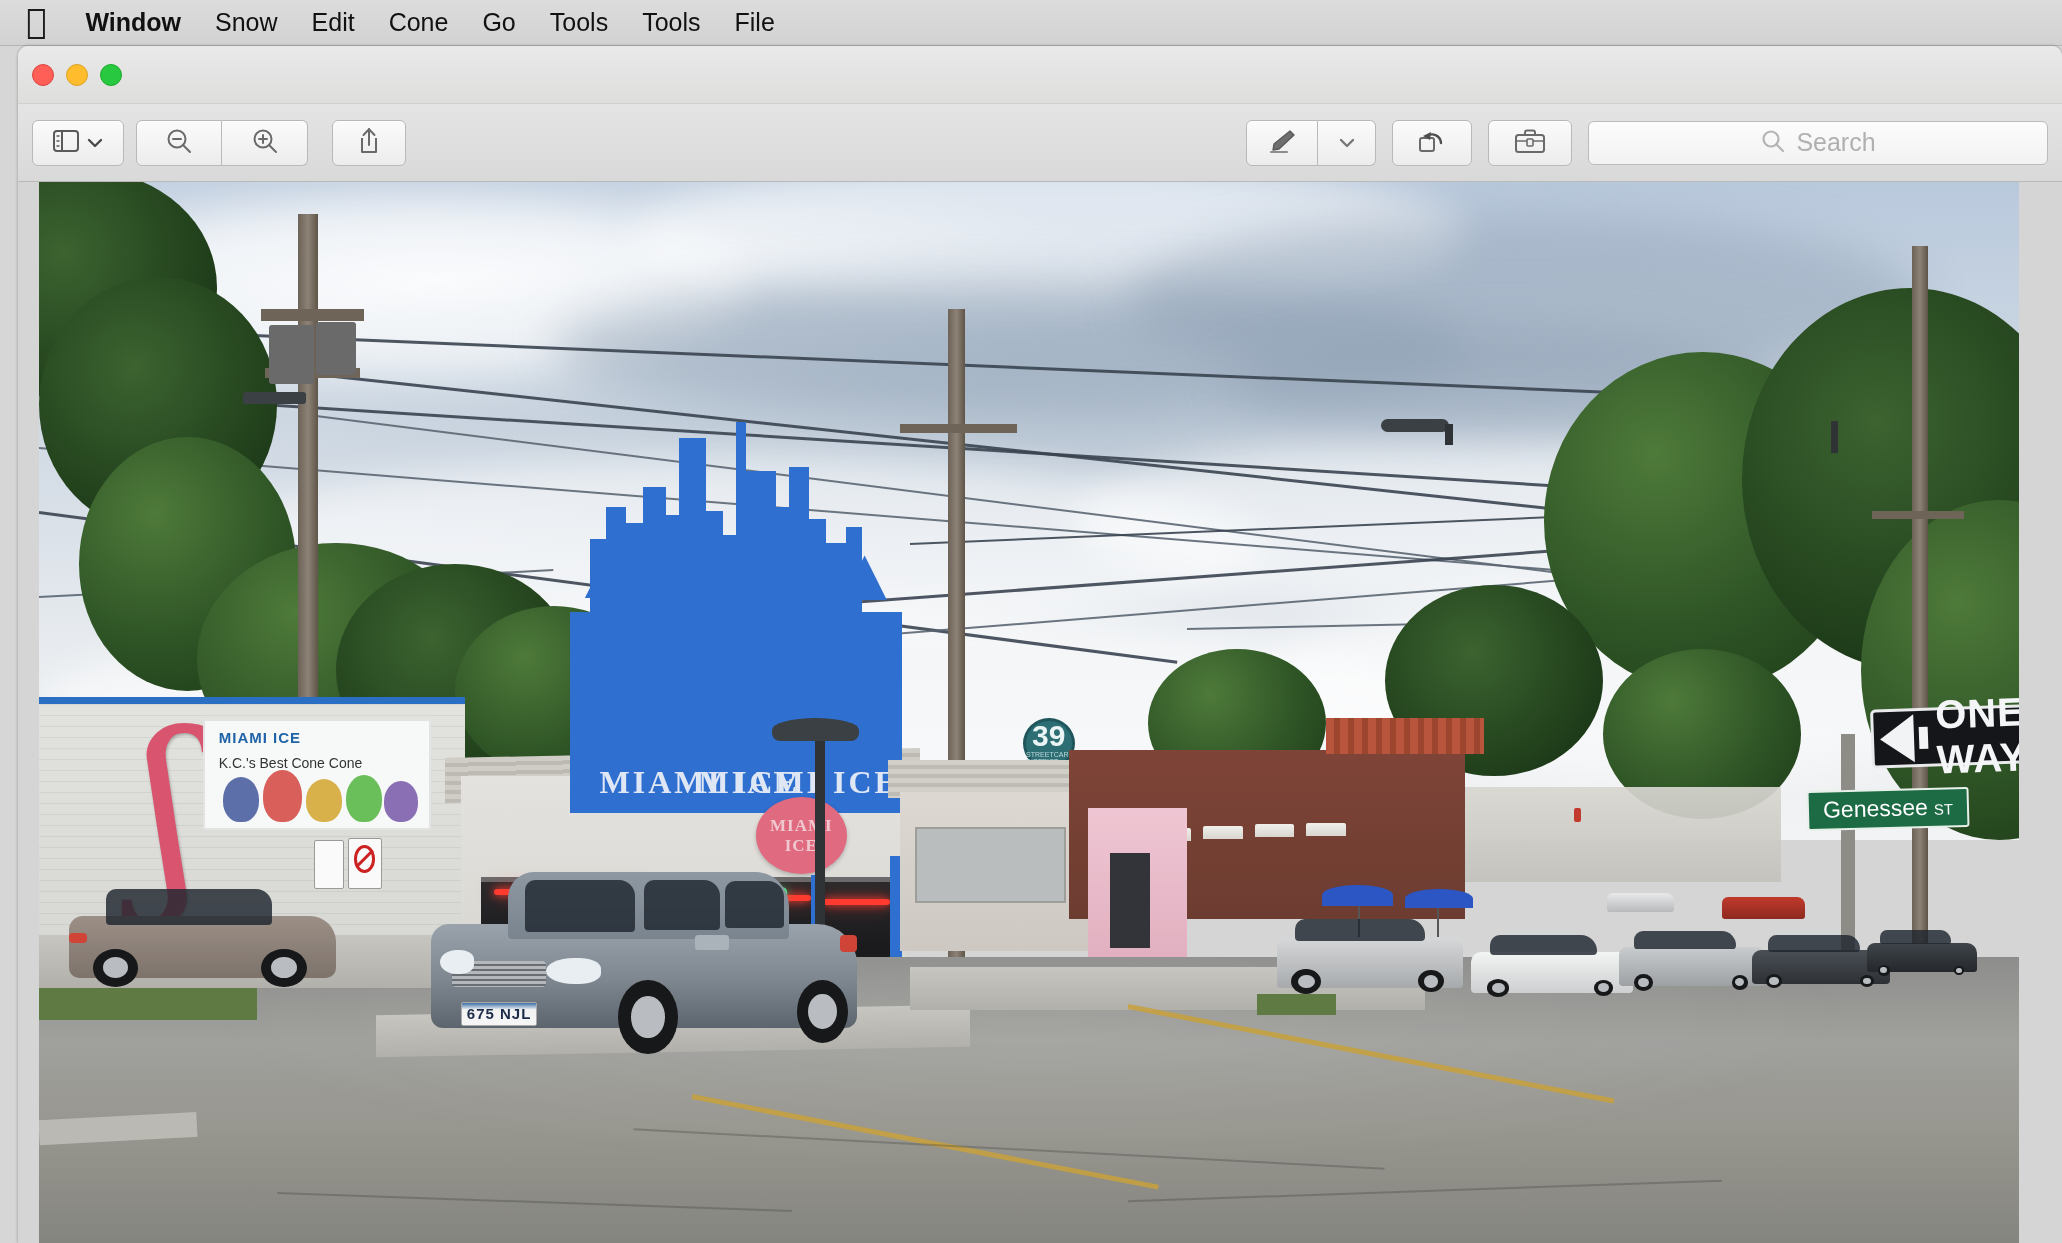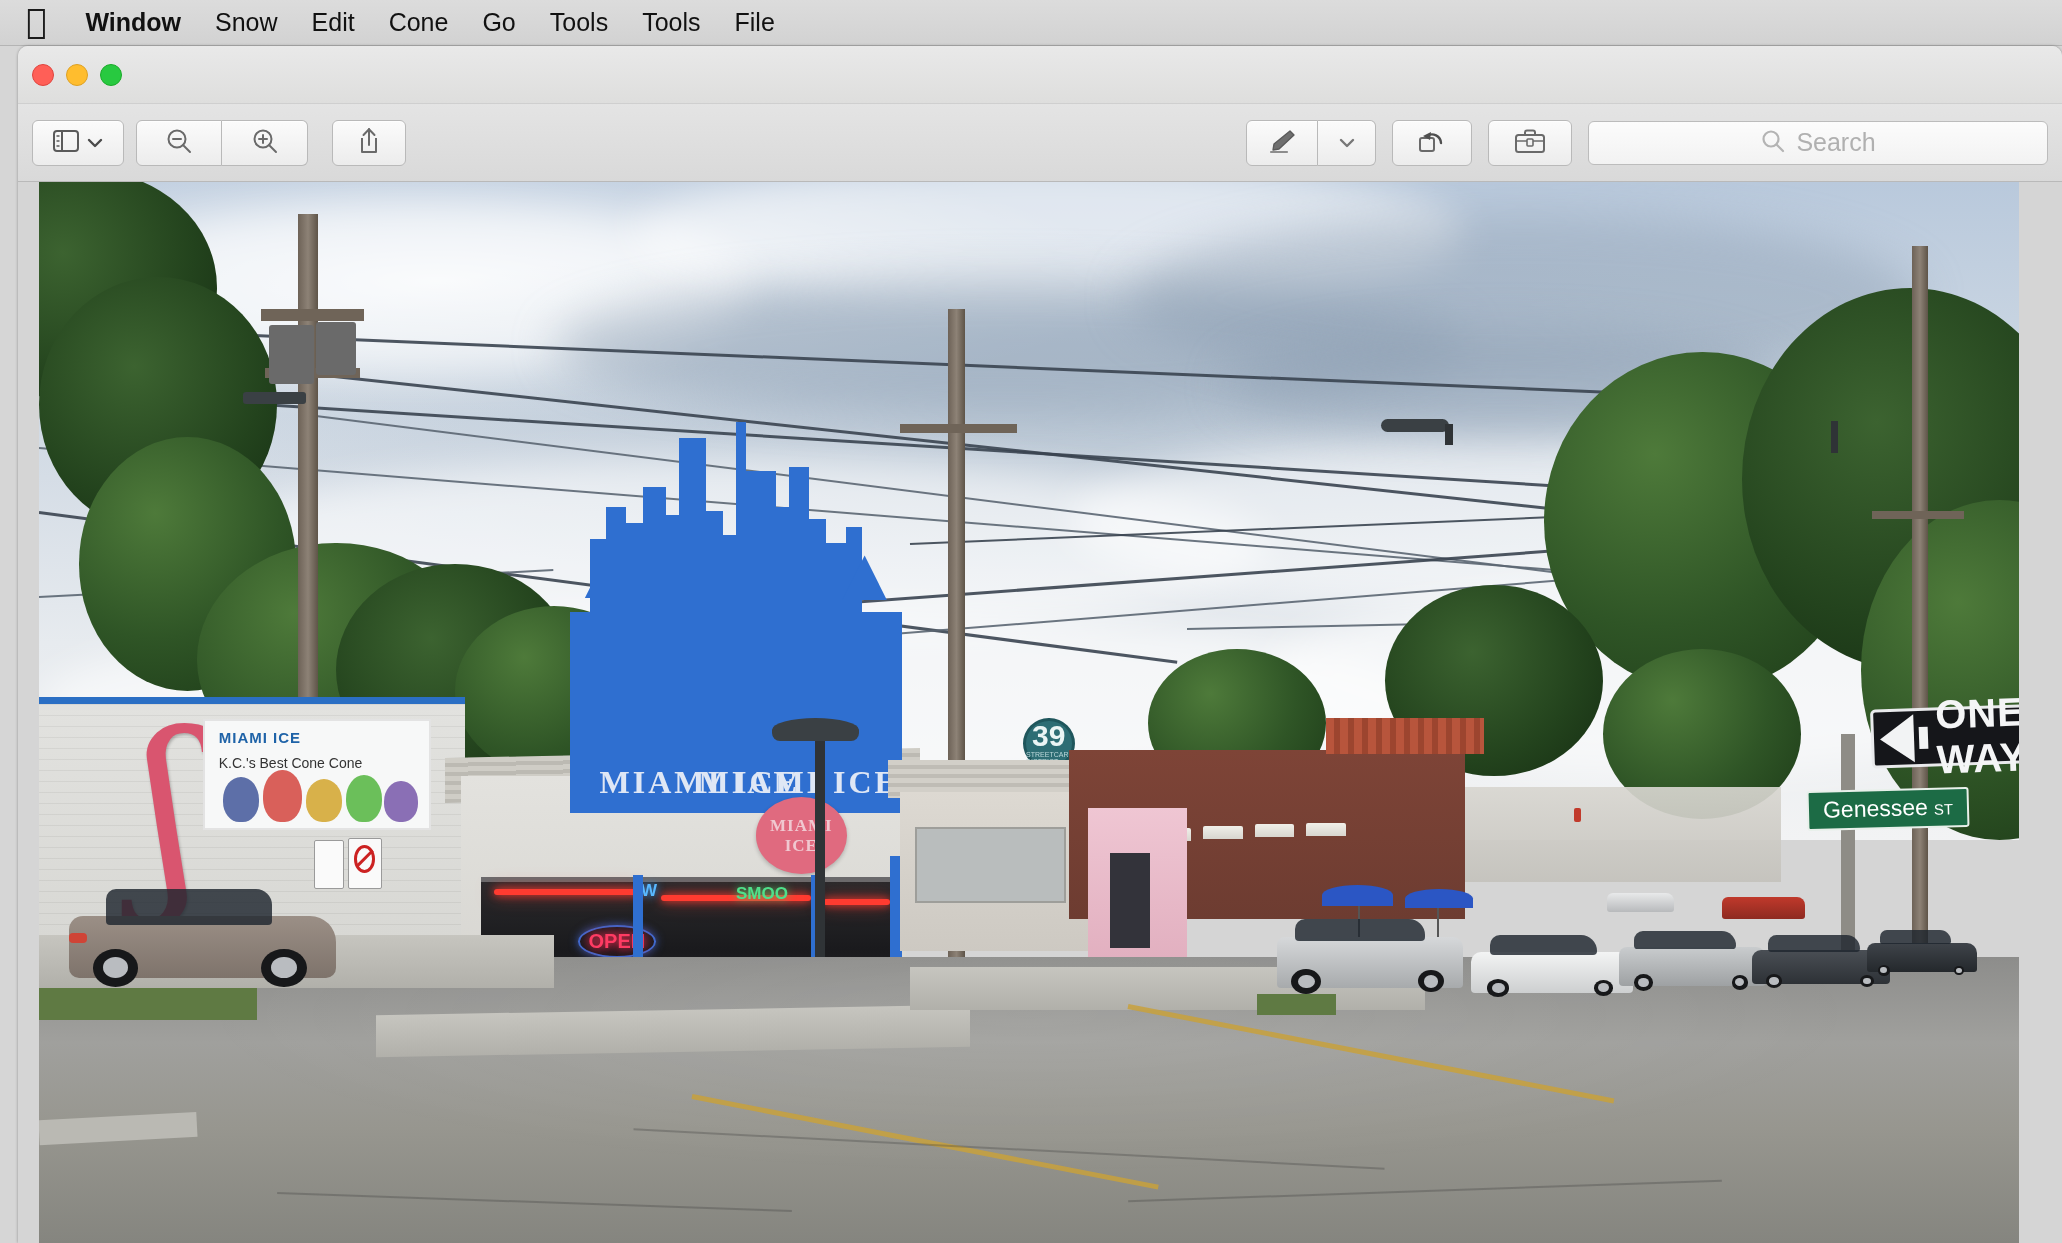--- a/index.html
+++ b/index.html
@@ -734,20 +734,35 @@
         <div class="crack" style="left:12%; top:96%; width:26%; height:2px; transform:rotate(2deg);"></div>
 
         <div class="car" style="left:1.5%; top:66.5%; width:13.5%; height:8.5%;">
           <div class="car-body" style="left:0; top:32%; width:100%; height:68%; background:linear-gradient(to bottom,#9b8f86,#7e736b);"></div>
           <div class="car-glass" style="left:14%; top:2%; width:62%; height:40%;"></div>
           <div class="wheel" style="left:9%;  bottom:-10%; width:17%; height:42%;"></div>
           <div class="wheel" style="right:11%; bottom:-10%; width:17%; height:42%;"></div>
           <div class="taillight" style="left:0; top:50%; width:7%; height:12%;"></div>
         </div>
 
+        <div id="main-car" class="car">
+          <div class="car-body" style="left:0; top:34%; width:100%; height:56%; background:linear-gradient(to bottom,#9aa3ac 0%,#7d868f 55%,#5c656d 100%); border-radius:18px 40px 12px 12px;"></div>
+          <div style="position:absolute;left:18%;top:6%;width:66%;height:36%;background:linear-gradient(to bottom,#8e98a2,#7a848e);border-radius:26px 34px 4px 4px;"></div>
+          <div class="car-glass" style="left:22%; top:10%; width:26%; height:28%;"></div>
+          <div class="car-glass" style="left:50%; top:10%; width:18%; height:27%;"></div>
+          <div class="car-glass" style="left:69%; top:11%; width:14%; height:25%;"></div>
+          <div class="grille" style="left:5%; top:54%; width:22%; height:14%;"></div>
+          <div class="headlight" style="left:2%;  top:48%; width:8%;  height:13%;"></div>
+          <div class="headlight" style="left:27%; top:52%; width:13%; height:14%;"></div>
+          <div class="wheel" style="left:44%; bottom:-4%; width:14%; height:40%;"></div>
+          <div class="wheel" style="right:2%; bottom:2%;  width:12%; height:34%;"></div>
+          <div class="taillight" style="right:0%; top:40%; width:4%; height:9%;"></div>
+          <div style="position:absolute;left:62%;top:40%;width:8%;height:8%;background:#aab2ba;border-radius:3px;"></div>
+          <div id="main-plate">675 NJL</div>
+        </div>
 
         <div class="umbrella-pole" style="left:66.6%; top:68%; height:4%;"></div>
         <div class="umbrella" style="left:64.8%; top:66.3%; width:3.6%; height:1.9%;"></div>
         <div class="umbrella-pole" style="left:70.6%; top:68%; height:4%;"></div>
         <div class="umbrella" style="left:69.0%; top:66.6%; width:3.4%; height:1.8%;"></div>
         <div class="umbrella" style="left:88.0%; top:73.2%; width:2.6%; height:1.4%;"></div>
 
         <div class="car" style="left:62.5%; top:69.5%; width:9.4%; height:6.5%;">
           <div class="car-body" style="left:0; top:26%; width:100%; height:74%; background:linear-gradient(to bottom,#d6d8da,#a7aaac); border-radius:8px 10px 4px 4px;"></div>
           <div class="car-glass" style="left:10%; top:0%; width:70%; height:32%;"></div>

